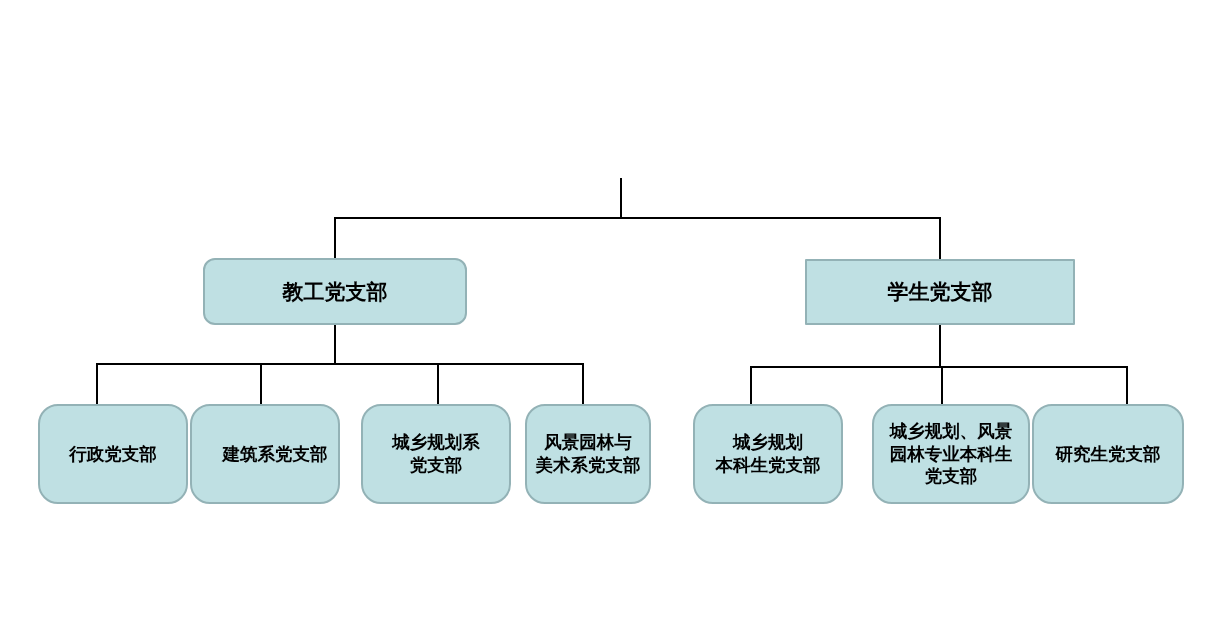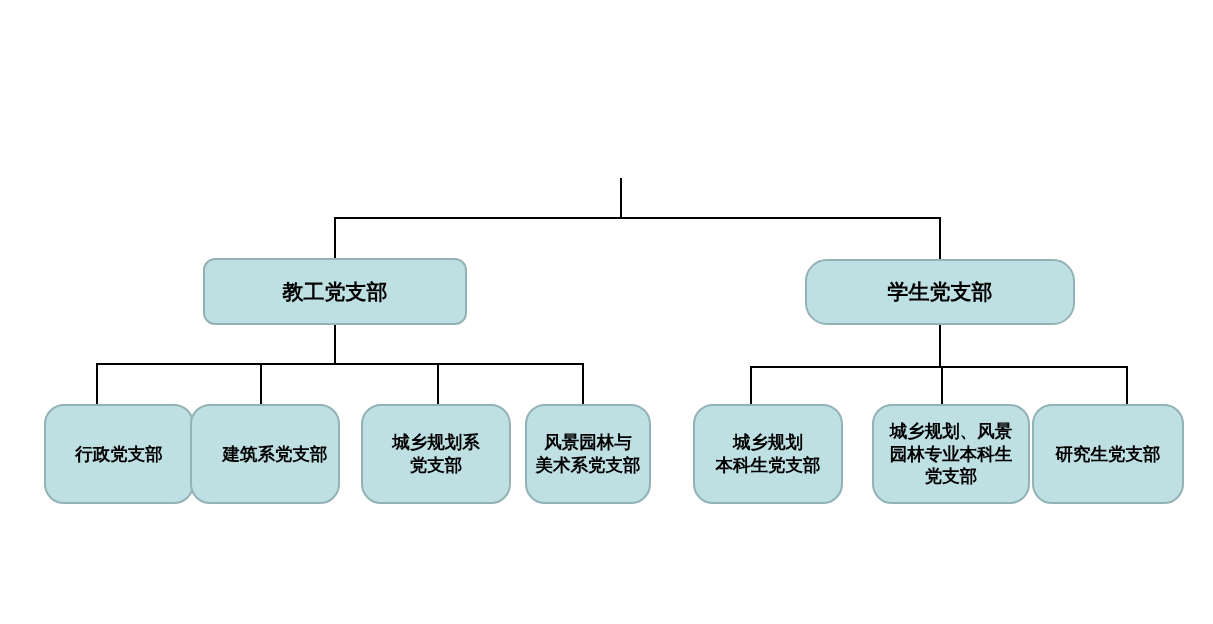--- a/index.html
+++ b/index.html
@@ -47,24 +47,24 @@
     font-weight: 700;
   }
   .node .label {
     white-space: pre-line;
     line-height: 1.3;
   }
   
   .n-root  { left: 399px; top:  96px; width: 444px; height: 82px; font-size: 28px; border-radius: 13px; }
   
   .n-l2a   { left: 203px; top: 258px; width: 264px; height: 67px; font-size: 21px; border-radius: 12px; justify-content: center; }
-  .n-l2b   { left: 805px; top: 259px; width: 270px; height: 66px; font-size: 21px; border-radius: 22px; }
+  .n-l2b   { left: 805px; top: 259px; width: 270px; height: 66px; font-size: 21px; border-radius: 1px; }
   
   .lvl3    { top: 404px; height: 100px; font-size: 17.5px; border-radius: 20px; }
-  .n-b1 { left:   44px; width: 150px; }
+  .n-b1 { left:   38px; width: 150px; }
   .n-b2 { left:  190px; width: 150px; padding-left: 20px; }
   .n-b3 { left:  361px; width: 150px; }
   .n-b4 { left:  525px; width: 126px; }
   .n-b5 { left:  693px; width: 150px; }
   .n-b6 { left:  872px; width: 158px; }
   .n-b7 { left: 1032px; width: 152px; }
 </style>
 </head>
 <body>
 

